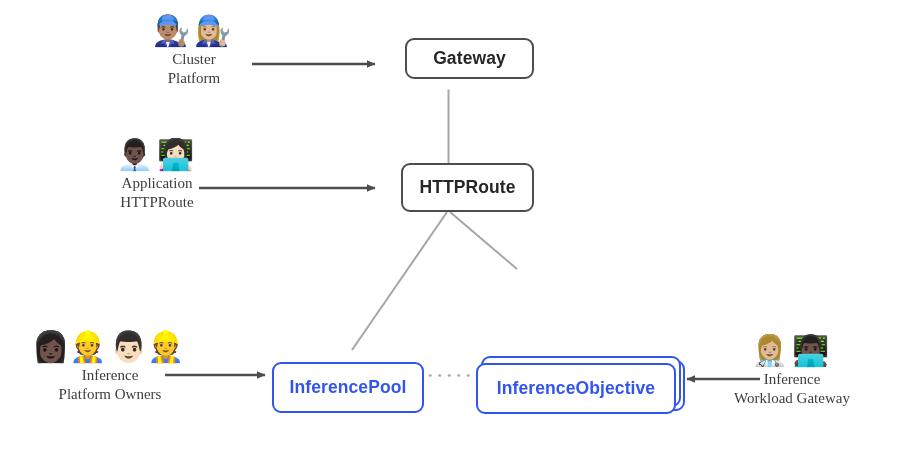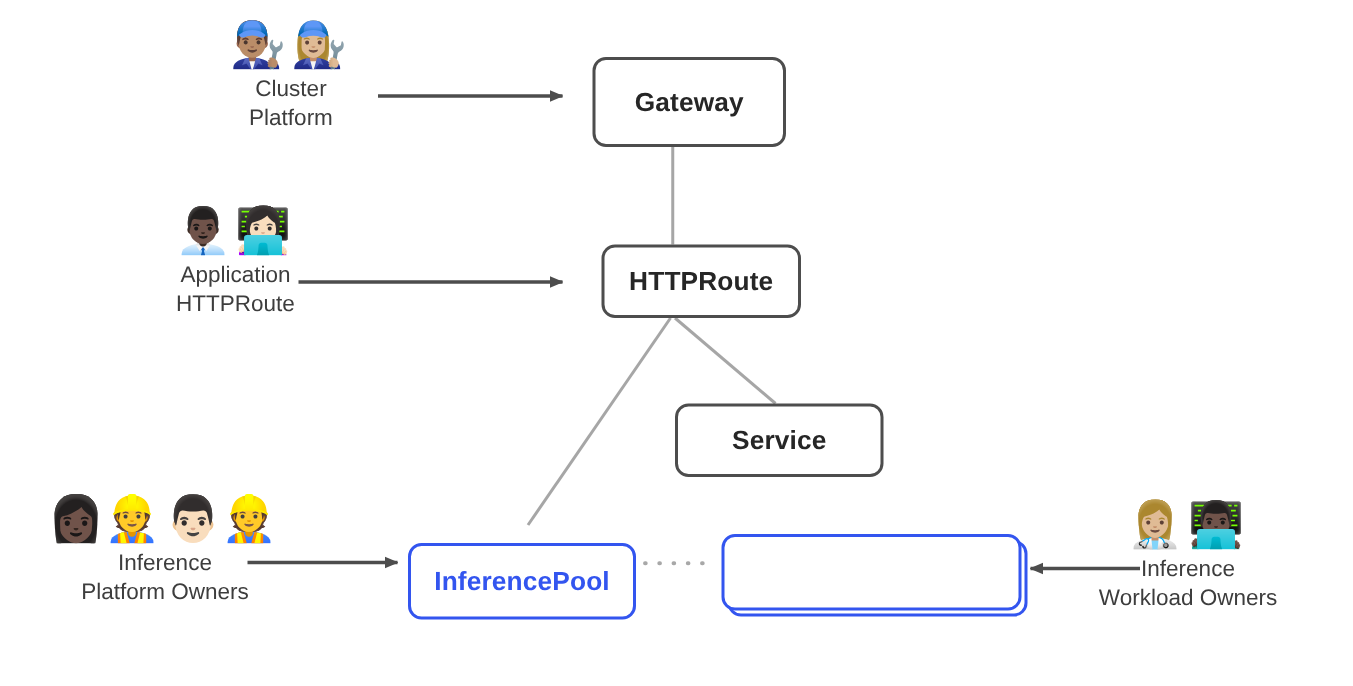--- a/index.html
+++ b/index.html
@@ -76,20 +76,21 @@
     white-space: nowrap;
     user-select: none;
   }
   .actor-label {
     text-align: center;
     font-size: 15px;
     line-height: 19px;
     color: #3d3d3d;
     white-space: nowrap;
     margin-top: 2px;
+    font-family: Liberation Serif, serif;
   }
   .actor-label span { display: block; }
 </style>
 </head>
 <body>
 
 <div id="canvas">
 
   <svg id="wires" viewBox="0 0 902 457" xmlns="http://www.w3.org/2000/svg">
     <defs>
@@ -111,30 +112,30 @@
 
     <line x1="252" y1="64" x2="375" y2="64" stroke="#4d4d4d" stroke-width="2.4" marker-end="url(#arrowR)"></line>
 
     <line x1="199" y1="188" x2="375" y2="188" stroke="#4d4d4d" stroke-width="2.4" marker-end="url(#arrowR)"></line>
 
     <line x1="165" y1="375" x2="265" y2="375" stroke="#4d4d4d" stroke-width="2.4" marker-end="url(#arrowR)"></line>
 
     <line x1="760" y1="379" x2="687" y2="379" stroke="#4d4d4d" stroke-width="2.4" marker-end="url(#arrowL)"></line>
   </svg>
 
-  <div class="node" style="left:395px; top:38px; width:129px; height:60px;text-align:center;">Gateway</div>
+  <div class="node" style="left:405px; top:38px; width:129px; height:41px;text-align:center;">Gateway</div>
 
   <div class="node" style="left:401px; top:163px; width:133px; height:49px;">HTTPRoute</div>
 
-  <div class="node" style="left:450px; top:269px; width:139px; height:49px;">Service</div>
 
   <div class="node blue" style="left:272px; top:350px; width:152px; height:51px;">InferencePool</div>
 
   <div class="stack-layer" style="left:485px; top:360px; width:200px; height:51px;"></div>
   <div class="stack-layer" style="left:481px; top:356px; width:200px; height:51px;"></div>
+  <div class="node blue" style="left:476px; top:351px; width:200px; height:51px;">InferenceObjective</div>
 
   <div class="actor" style="left:134px; top:14px; width:120px;">
     <div class="actor-emojis">👨🏽‍🔧👩🏼‍🔧</div>
     <div class="actor-label">
       <span>Cluster</span>
       <span>Platform</span>
     </div>
   </div>
 
   <div class="actor" style="left:67px; top:138px; width:180px;">
@@ -150,17 +151,17 @@
     <div class="actor-label">
       <span>Inference</span>
       <span>Platform Owners</span>
     </div>
   </div>
 
   <div class="actor" style="left:692px; top:334px; width:200px;">
     <div class="actor-emojis">👩🏼‍⚕️👨🏿‍💻</div>
     <div class="actor-label">
       <span>Inference</span>
-      <span>Workload Owners</span>
+      <span>Workload Gateway</span>
     </div>
   </div>
 
 </div>
 
 </body></html>

